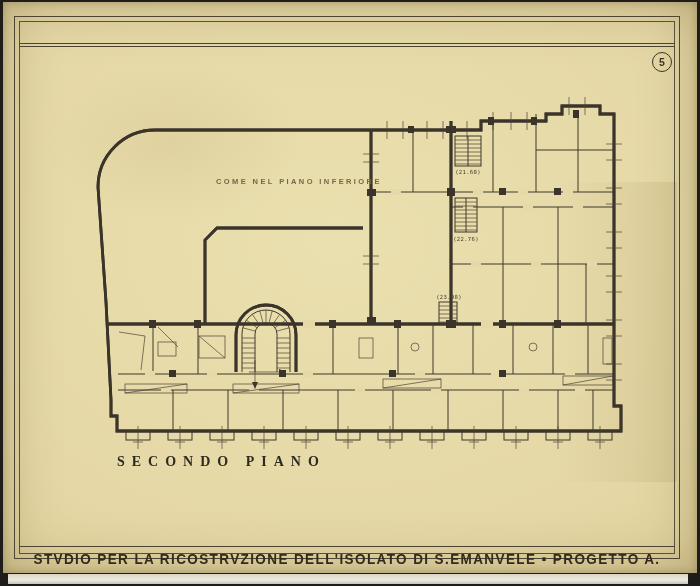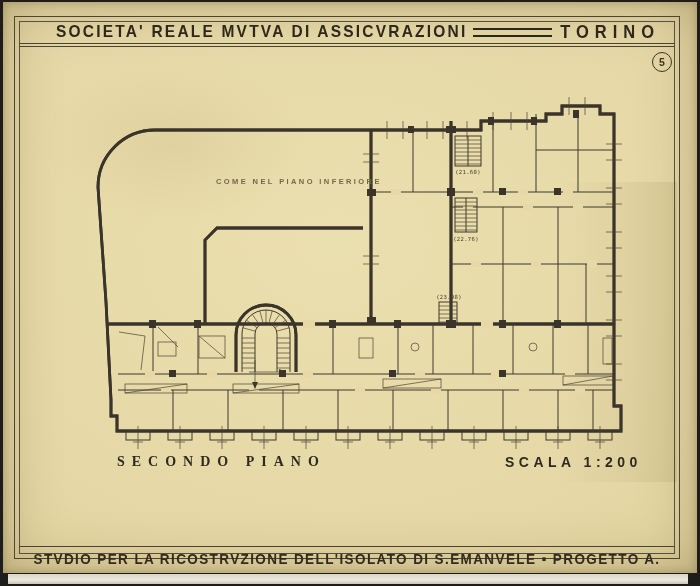--- a/index.html
+++ b/index.html
@@ -63,27 +63,20 @@
 <div class="sheet">
   <div class="paper">
     <div class="blotch1"></div>
     <div class="blotch2"></div>
 
     <div class="frame-outer"></div>
     <div class="frame-inner"></div>
     <div class="band-top-sep"></div>
     <div class="band-bot-sep"></div>
 
-    <div class="header-band">
-      <span class="padL"></span>
-      <span class="title-main">SOCIETA' REALE MVTVA DI ASSICVRAZIONI</span>
-      <span class="spacer"></span>
-      <span class="title-rule"></span>
-      <span class="title-city">TORINO</span>
-    </div>
 
     <div class="sheet-number">5</div>
 
     <svg class="plan" width="700" height="586" viewBox="0 0 700 586">
 
       <g>
         <path id="outerwall" class="w3" d="M368,128 H152 A57,57 0 0 0 95,185 L103,300 L108,398 L108,414 L114,414 L114,429 H618 V404 H611 V112 H597 V104 H559 V112 H543 V119 H478 V128 Z"></path>
         <use href="#outerwall" class="wp"></use>
       </g>
 
@@ -247,20 +240,19 @@
         <circle class="w07" cx="530" cy="345" r="4"></circle>
       </g>
 
       <text class="note-text" x="213" y="182">COME NEL PIANO INFERIORE</text>
       <text class="elev-text" x="465" y="172">(21.60)</text>
       <text class="elev-text" x="463" y="239">(22.76)</text>
       <text class="elev-text" x="446" y="297">(23.98)</text>
     </svg>
 
     <div class="floor-label">SECONDO PIANO</div>
-    <div class="scale-label">SCALA 1:200</div>
 
     <div class="footer-band">
       <span>STVDIO PER LA RICOSTRVZIONE DELL'ISOLATO DI S.EMANVELE ▪ PROGETTO A.</span>
     </div>
   </div>
   <div class="edge-strip"></div>
 </div>
 
 </body></html>

